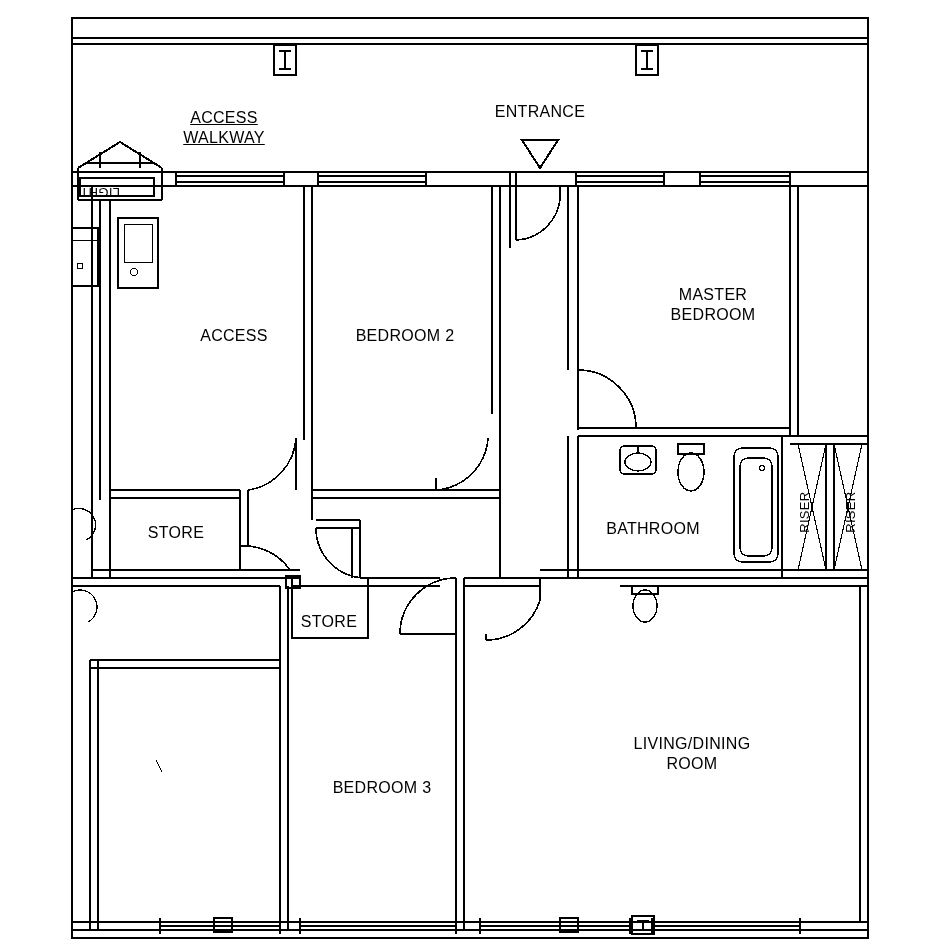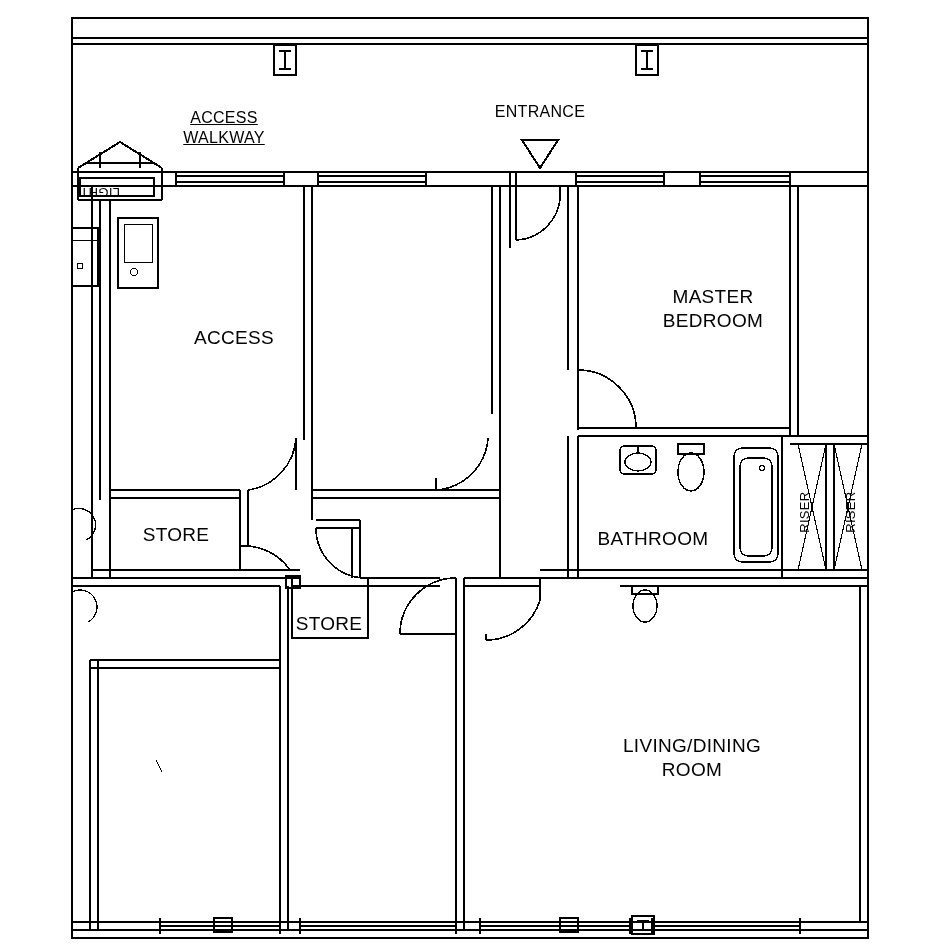--- a/index.html
+++ b/index.html
@@ -25,21 +25,21 @@
   .label {
     position: absolute;
     color: #000000;
     font-family: "Liberation Sans", sans-serif;
     text-align: center;
     line-height: 1.25;
     white-space: pre-line;
     letter-spacing: 0.3px;
     pointer-events: none;
   }
-  .lbl-room   { font-size: 19px; }
+  .lbl-room   { font-size: 16px; }
   .lbl-small  { font-size: 16px; }
   .lbl-tiny   { font-size: 13px; }
   .lbl-rot    { transform: rotate(-90deg); transform-origin: center center; }
   .lbl-rot180 { transform: rotate(180deg); transform-origin: center center; }
 </style>
 </head>
 <body>
 
 <div id="plan">
 
@@ -264,30 +264,32 @@
         <line x1="643" y1="921" x2="643" y2="931"></line>
       </g>
 
       <line x1="868" y1="186" x2="868" y2="436"></line>
       <line x1="860" y1="586" x2="860" y2="922" stroke-width="1.2"></line>
     </g>
   </svg>
 
   <div class="label lbl-room" style="left:134px; top:326px; width:200px;">ACCESS</div>
 
+  <div class="label lbl-room" style="left:305px; top:326px; width:200px;">BEDROOM 2</div>
 
   <div class="label lbl-room" style="left:613px; top:285px; width:200px;">MASTER
 BEDROOM</div>
 
-  <div class="label lbl-room" style="left:553px; top:519px; width:200px;margin-top:8px;">BATHROOM</div>
+  <div class="label lbl-room" style="left:553px; top:519px; width:200px;">BATHROOM</div>
 
   <div class="label lbl-room" style="left:76px; top:523px; width:200px;">STORE</div>
 
   <div class="label lbl-room" style="left:229px; top:612px; width:200px;">STORE</div>
 
+  <div class="label lbl-room" style="left:282px; top:778px; width:200px;">BEDROOM 3</div>
 
   <div class="label lbl-room" style="left:592px; top:734px; width:200px;">LIVING/DINING
 ROOM</div>
 
   <div class="label lbl-small" style="left:124px; top:108px; width:200px;text-decoration:underline;">ACCESS
 WALKWAY</div>
 
   <div class="label lbl-small" style="left:440px; top:102px; width:200px;">ENTRANCE</div>
 
   <div class="label lbl-tiny lbl-rot180" style="left:60px; top:184px; width:80px;">LIGHT</div>

